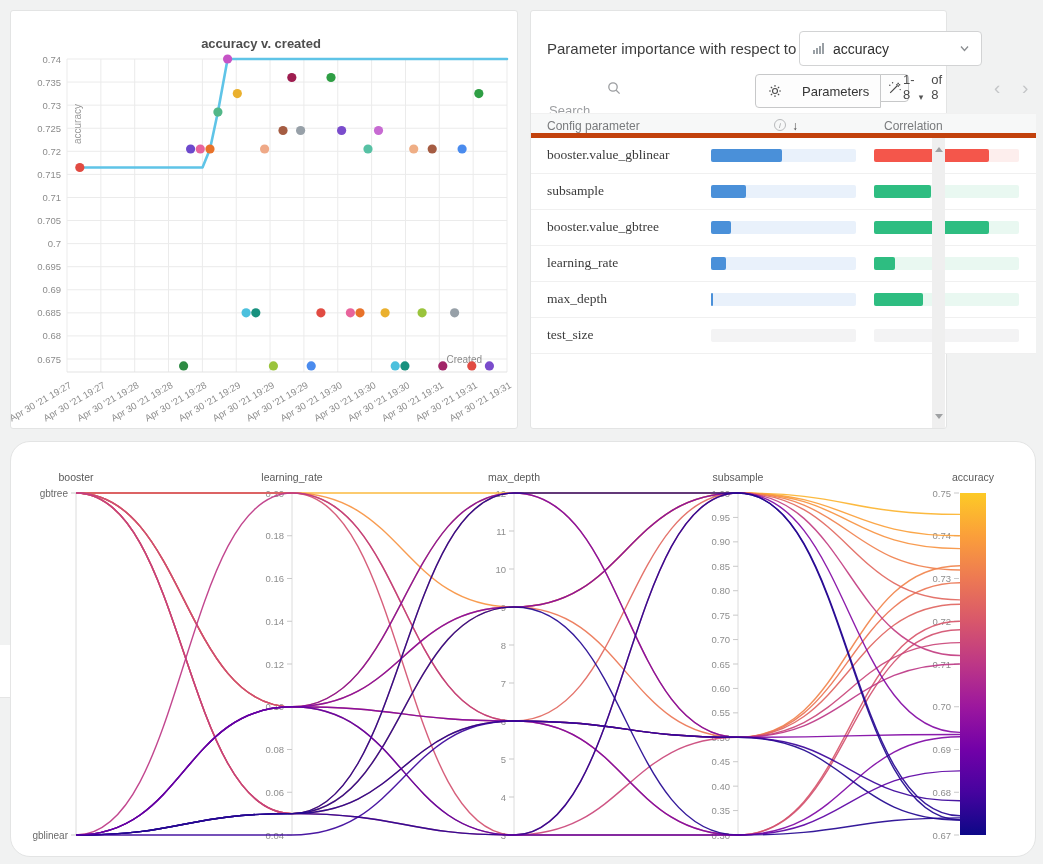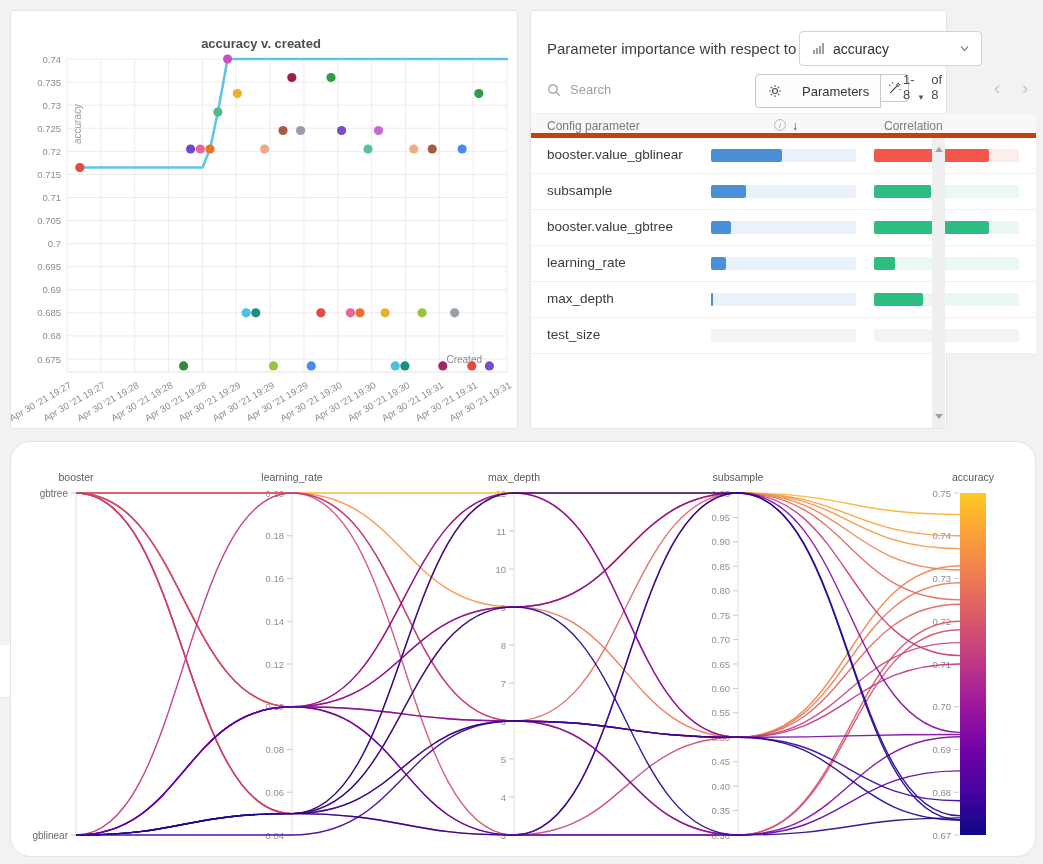--- a/index.html
+++ b/index.html
@@ -21,21 +21,21 @@
   svg{display:block;font-family:"Liberation Sans",sans-serif;}
 
   
   .pi-title{position:absolute;left:16px;top:29px;font-size:15px;color:#3d3d3d;}
   .metric-select{position:absolute;left:268px;top:20px;width:181px;height:33px;
     border:1px solid #d2d3d4;border-radius:4px;display:flex;align-items:center;background:#fff;cursor:pointer;}
   .metric-select .lbl{margin-left:9px;font-size:14px;color:#2f2f2f;}
   .metric-select .chev{position:absolute;right:11px;top:11px;}
   .ms-icon{margin-left:13px;display:flex;align-items:flex-end;gap:1px;height:11px;}
   .ms-icon i{display:block;width:2px;background:#9aa0a5;}
-  .search-box{position:absolute;left:16px;top:70px;display:flex;align-items:center;gap:7px;}
+  .search-box{position:absolute;left:16px;top:70px;display:flex;align-items:center;gap:7px;flex-direction:column;}
   .search-box input{border:none;outline:none;font-size:13px;color:#444;width:130px;background:transparent;
     font-family:"Liberation Sans",sans-serif;}
   .search-box input::placeholder{color:#9d9fa2;}
   .btn-group{position:absolute;left:224px;top:63px;display:flex;height:28px;}
   .btn{border:1px solid #c7c8c9;background:#fdfdfd;display:flex;align-items:center;
     font-size:13px;color:#353535;box-sizing:border-box;cursor:pointer;}
   .btn-params{border-radius:4px 0 0 4px;padding:16px 11px;gap:19px;}
   .btn-wand{border-radius:0 4px 4px 0;margin-left:-1px;width:29px;justify-content:center;}
   .pagination{position:absolute;left:372px;top:63px;height:28px;display:flex;align-items:flex-end;
     font-size:13px;color:#4a4a4a;cursor:pointer;}
@@ -46,21 +46,21 @@
   .pg-prev{left:463px;} .pg-next{left:491px;}
   .tbl-header{position:absolute;left:0;top:102px;width:505px;height:25px;background:#f7f8f8;
     border-top:1px solid #f1f1f1;border-bottom:5px solid #c2410c;box-sizing:border-box;font-size:12px;color:#797b7d;}
   .tbl-header span{position:absolute;top:5px;}
   .th-param{left:16px;} .th-imp{left:196px;margin-top:40px;} .th-corr{left:353px;}
   .th-info{left:243px;top:5px;width:12px;height:12px;border:1px solid #b8babc;border-radius:50%;
     font-size:8px;color:#a2a4a6;text-align:center;line-height:12px;font-style:italic;box-sizing:border-box;}
   .th-sort{left:261px;color:#3f3f3f;font-size:12px;}
   .tbl-rows{position:absolute;left:0;top:127px;width:505px;}
   .tbl-row{position:relative;height:35px;border-bottom:1px solid #f0f0f0;background:#fff;}
-  .row-label{position:absolute;left:16px;top:9px;font-size:13.5px;color:#3b3b3b;}
+  .row-label{position:absolute;left:16px;top:9px;font-size:13.5px;color:#3b3b3b;font-family:Liberation Serif, serif;}
   .track{position:absolute;top:11px;height:13px;width:145px;border-radius:2px;}
   .track.imp{left:180px;} .track.corr{left:343px;}
   .fill{position:absolute;left:0;top:0;height:100%;border-radius:2px;}
   .tbl-scrollbar{position:absolute;right:1px;top:127px;width:13px;height:290px;background:#efefef;}
   .sb-up,.sb-down{position:absolute;left:3px;width:0;height:0;border-left:4px solid transparent;
     border-right:4px solid transparent;}
   .sb-up{top:9px;border-bottom:5px solid #9fa1a3;}
   .sb-down{bottom:9px;border-top:5px solid #9fa1a3;}
 </style>
 </head>

